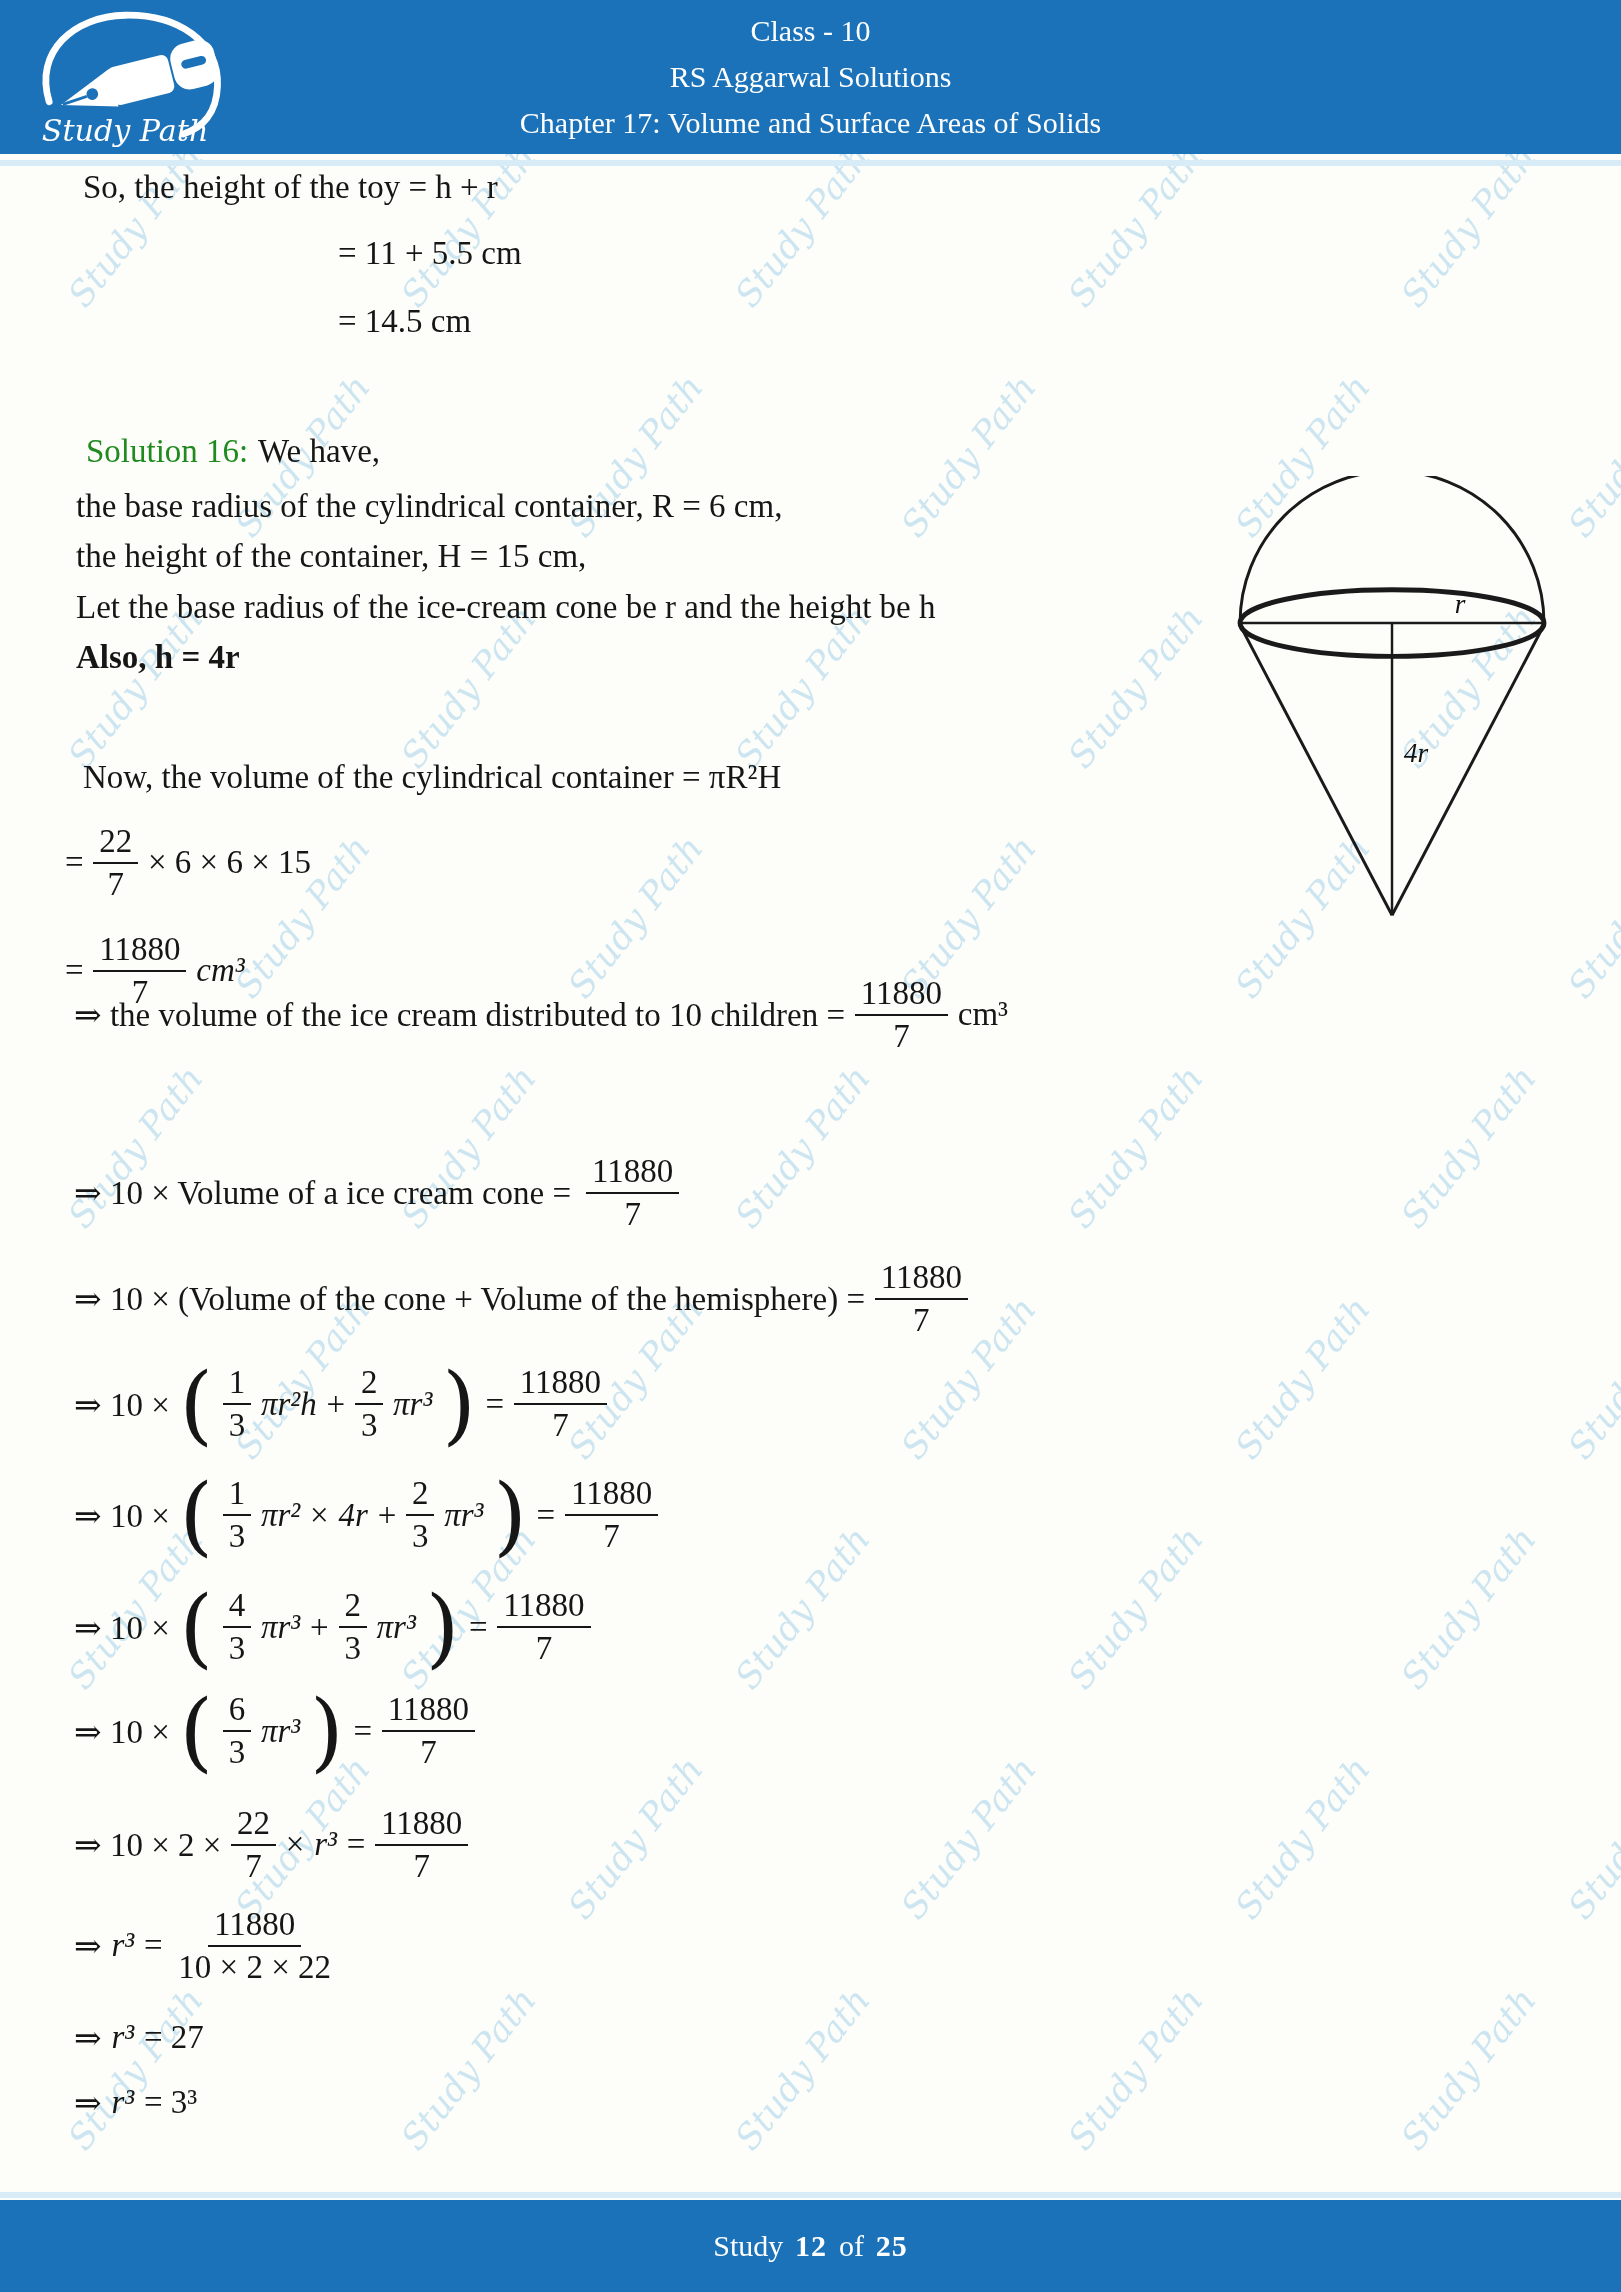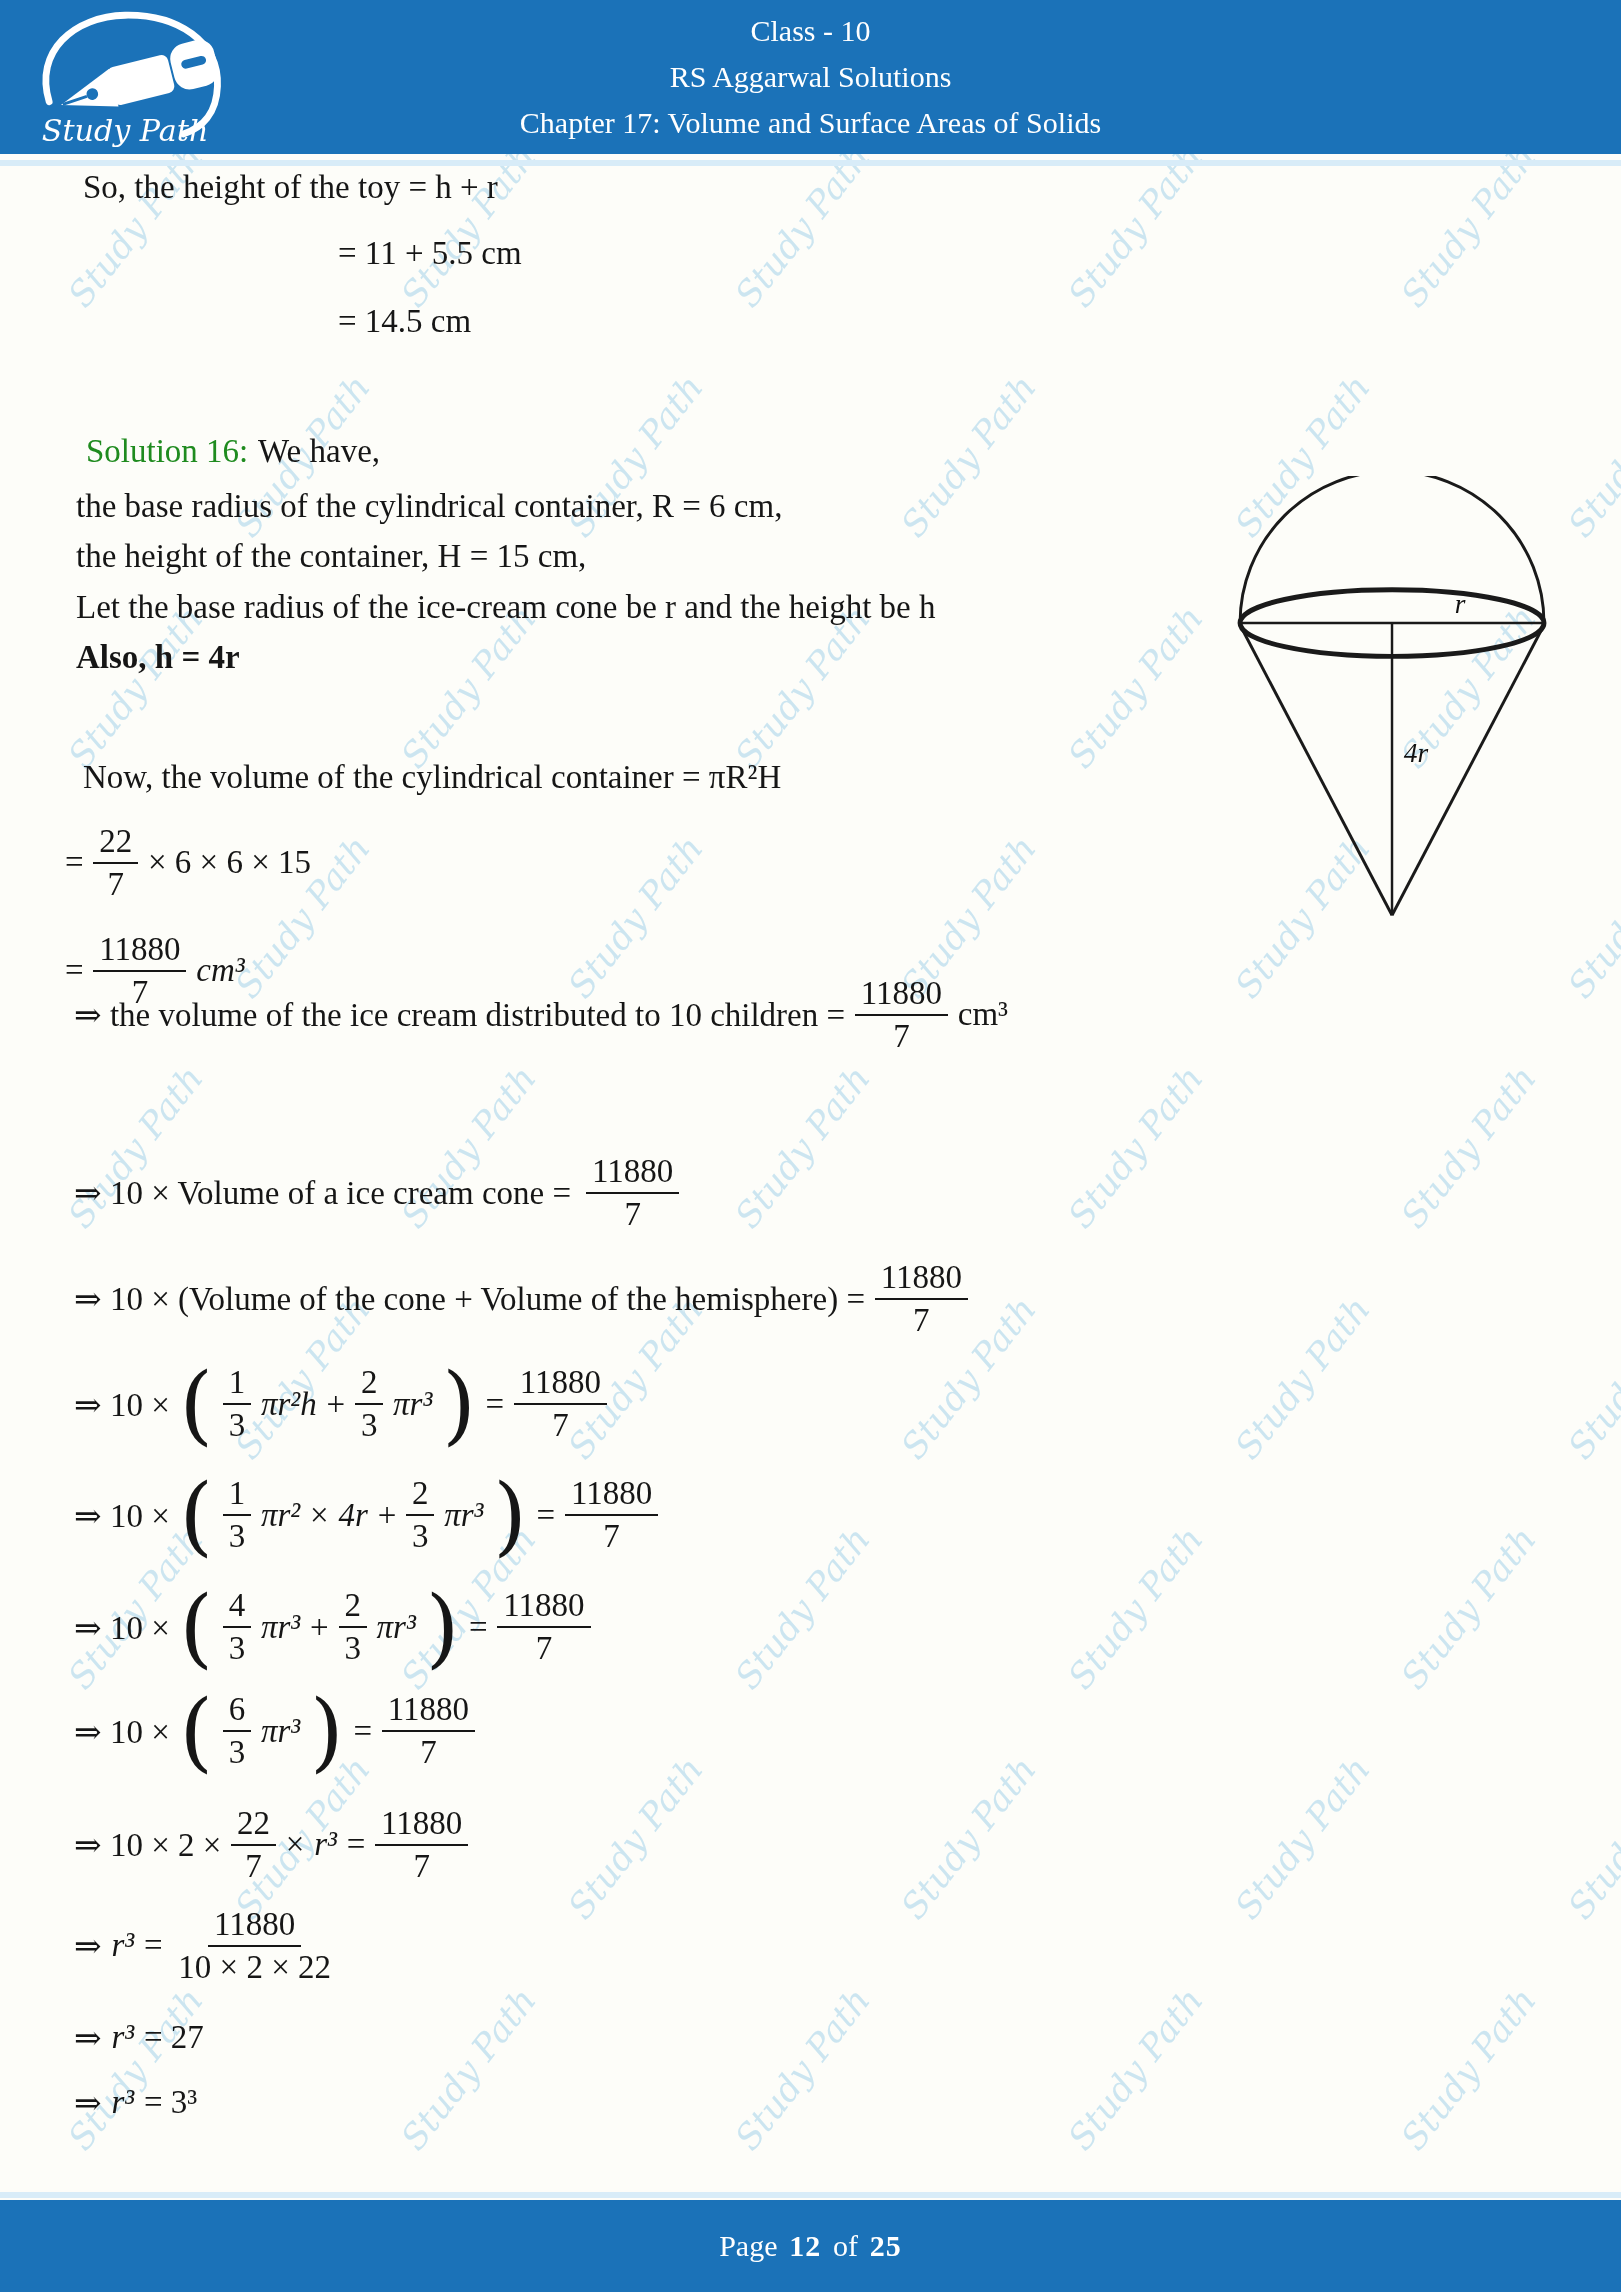--- a/index.html
+++ b/index.html
@@ -299,20 +299,20 @@
     <line x1="160" y1="150" x2="160" y2="448" stroke="#1a1a1a" stroke-width="2.5"></line>
     <line x1="5" y1="152" x2="160" y2="448" stroke="#1a1a1a" stroke-width="3"></line>
     <line x1="315" y1="152" x2="160" y2="448" stroke="#1a1a1a" stroke-width="3"></line>
     <text class="dlabel" x="224" y="140">r</text>
     <text class="dlabel" x="172" y="292">4r</text>
   </svg>
 
   <div class="sep sep-bottom"></div>
 
   <footer class="footer">
-    <span>Page</span>
+    <span>Study</span>
     <span class="fnum">12</span>
     <span>of</span>
     <span class="fnum">25</span>
   </footer>
 
 </div>
 
 
 </body></html>

